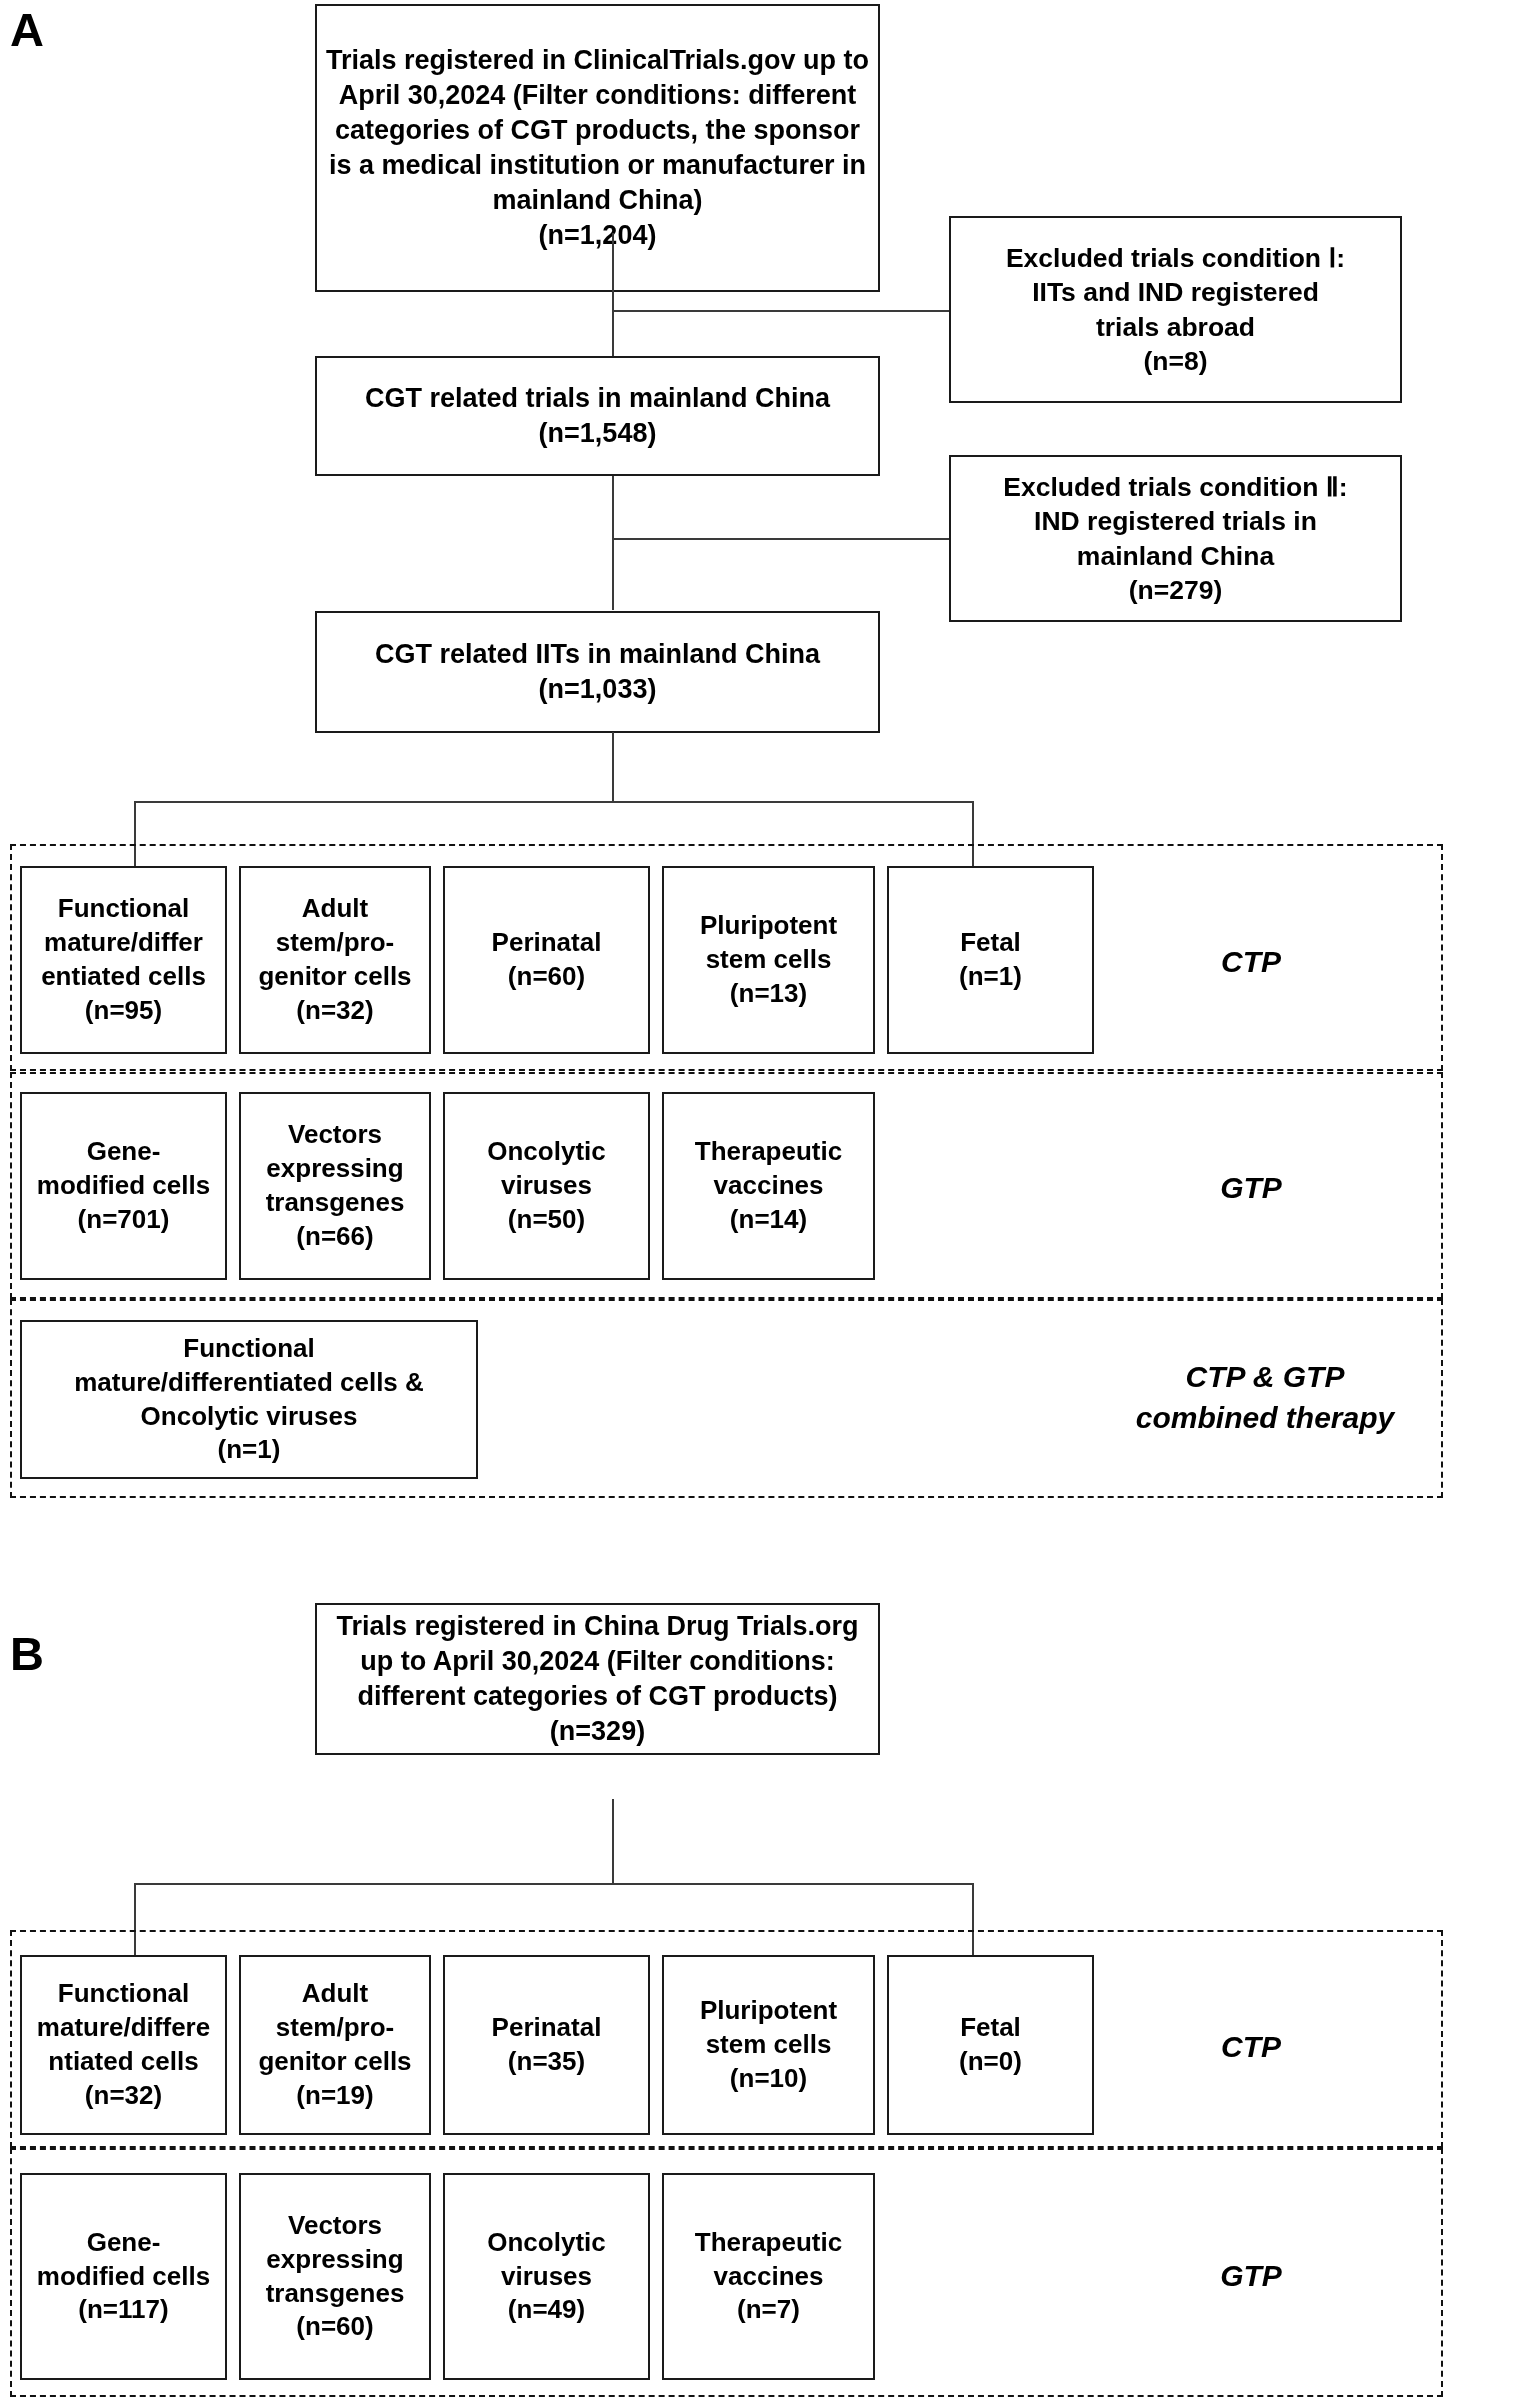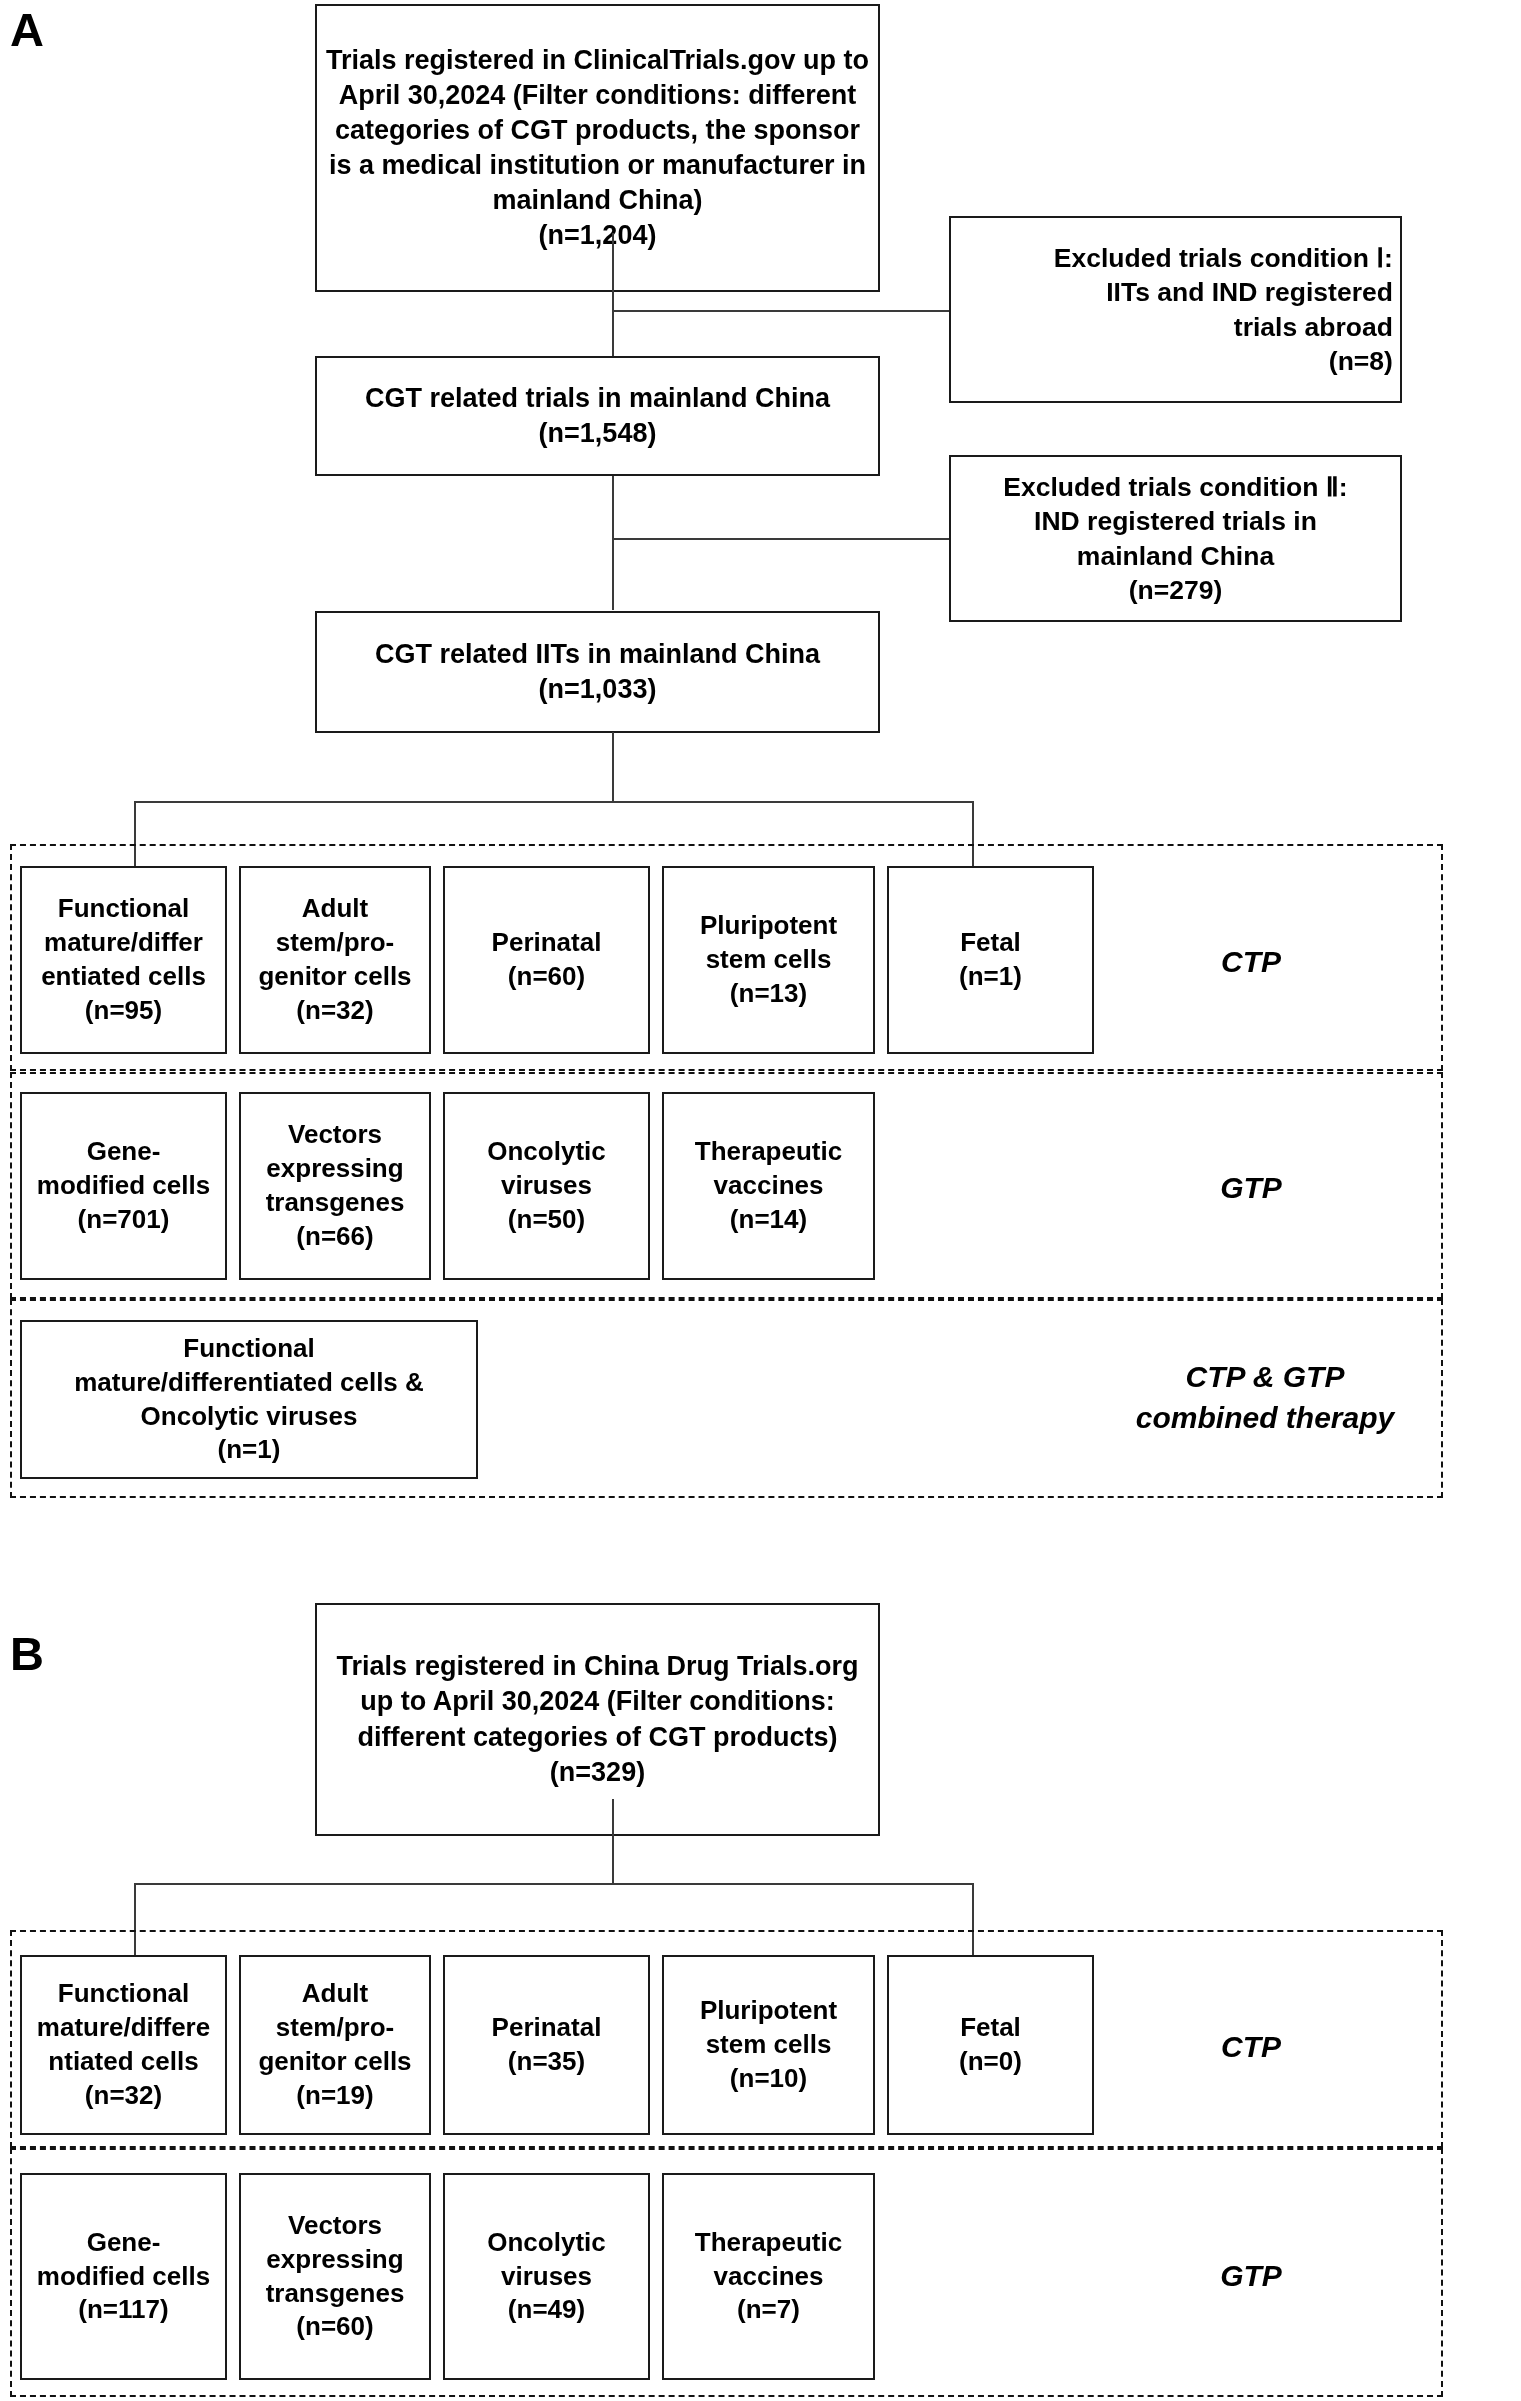--- a/index.html
+++ b/index.html
@@ -70,21 +70,21 @@
 
   <div class="box fs-big" style="left:315px; top:4.3px; width:565px; height:288px;">
     <span class="txt" style="white-space: pre-line;">Trials registered in ClinicalTrials.gov up to April 30,2024 (Filter conditions: different categories of CGT products, the sponsor is a medical institution or manufacturer in mainland China)
 (n=1,204)</span>
   </div>
 
   <div class="ln-v" style="left:612px; top:233px; height:123px;"></div>
 
   <div class="ln-h" style="left:612px; top:310px; width:337px;"></div>
 
-  <div class="box fs-mid" style="left:949px; top:216px; width:453px; height:187px;text-align:right;">
+  <div class="box fs-mid" style="left:949px; top:216px; width:453px; height:187px;">
     <span class="txt" style="white-space: pre-line;">Excluded trials condition Ⅰ:
 IITs and IND registered
 trials abroad
 (n=8)</span>
   </div>
 
   <div class="box fs-big" style="left:315px; top:356px; width:565px; height:120px;">
     <span class="txt" style="white-space: pre-line;">CGT related trials in mainland China
 (n=1,548)</span>
   </div>
@@ -166,21 +166,21 @@
     <span class="txt" style="white-space: pre-line;">Functional
 mature/differentiated cells &amp;
 Oncolytic viruses
 (n=1)</span>
   </div>
   <div class="grp-label fs-lbl" style="left: 1115px; top: 1357px; width: 300px; white-space: pre-line;">CTP &amp; GTP
 combined therapy</div>
 
   <div class="panel-letter" style="left:10px; top:1630px;">B</div>
 
-  <div class="box fs-big" style="left:315px; top:1603px; width:565px; height:233px;">
+  <div class="box fs-big" style="left:315px; top:1603px; width:565px; height:152px;">
     <span class="txt" style="white-space: pre-line;">Trials registered in China Drug Trials.org up to April 30,2024 (Filter conditions: different categories of CGT products)
 (n=329)</span>
   </div>
 
   <div class="ln-v" style="left:612px; top:1799px; height:86px;"></div>
   <div class="ln-h" style="left:134px; top:1883px; width:840px;"></div>
   <div class="ln-v" style="left:134px; top:1883px; height:76px;"></div>
   <div class="ln-v" style="left:972px; top:1883px; height:76px;"></div>
 
   <div class="dash-group" style="left:10px; top:1930px; width:1433px; height:218px;"></div>

